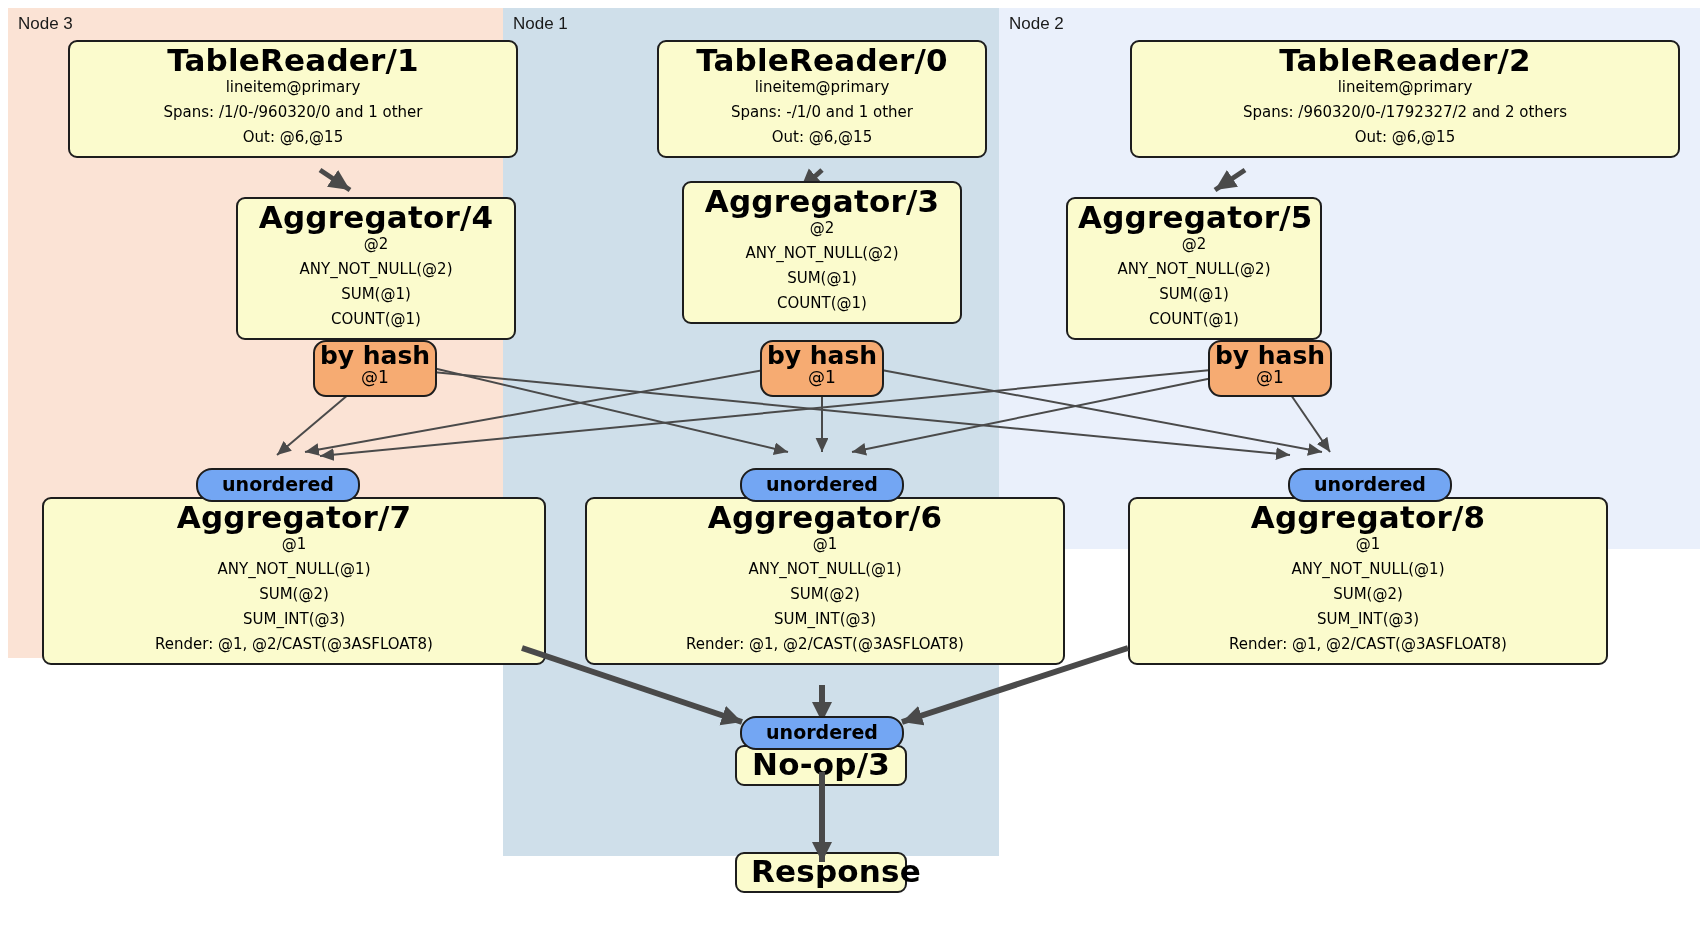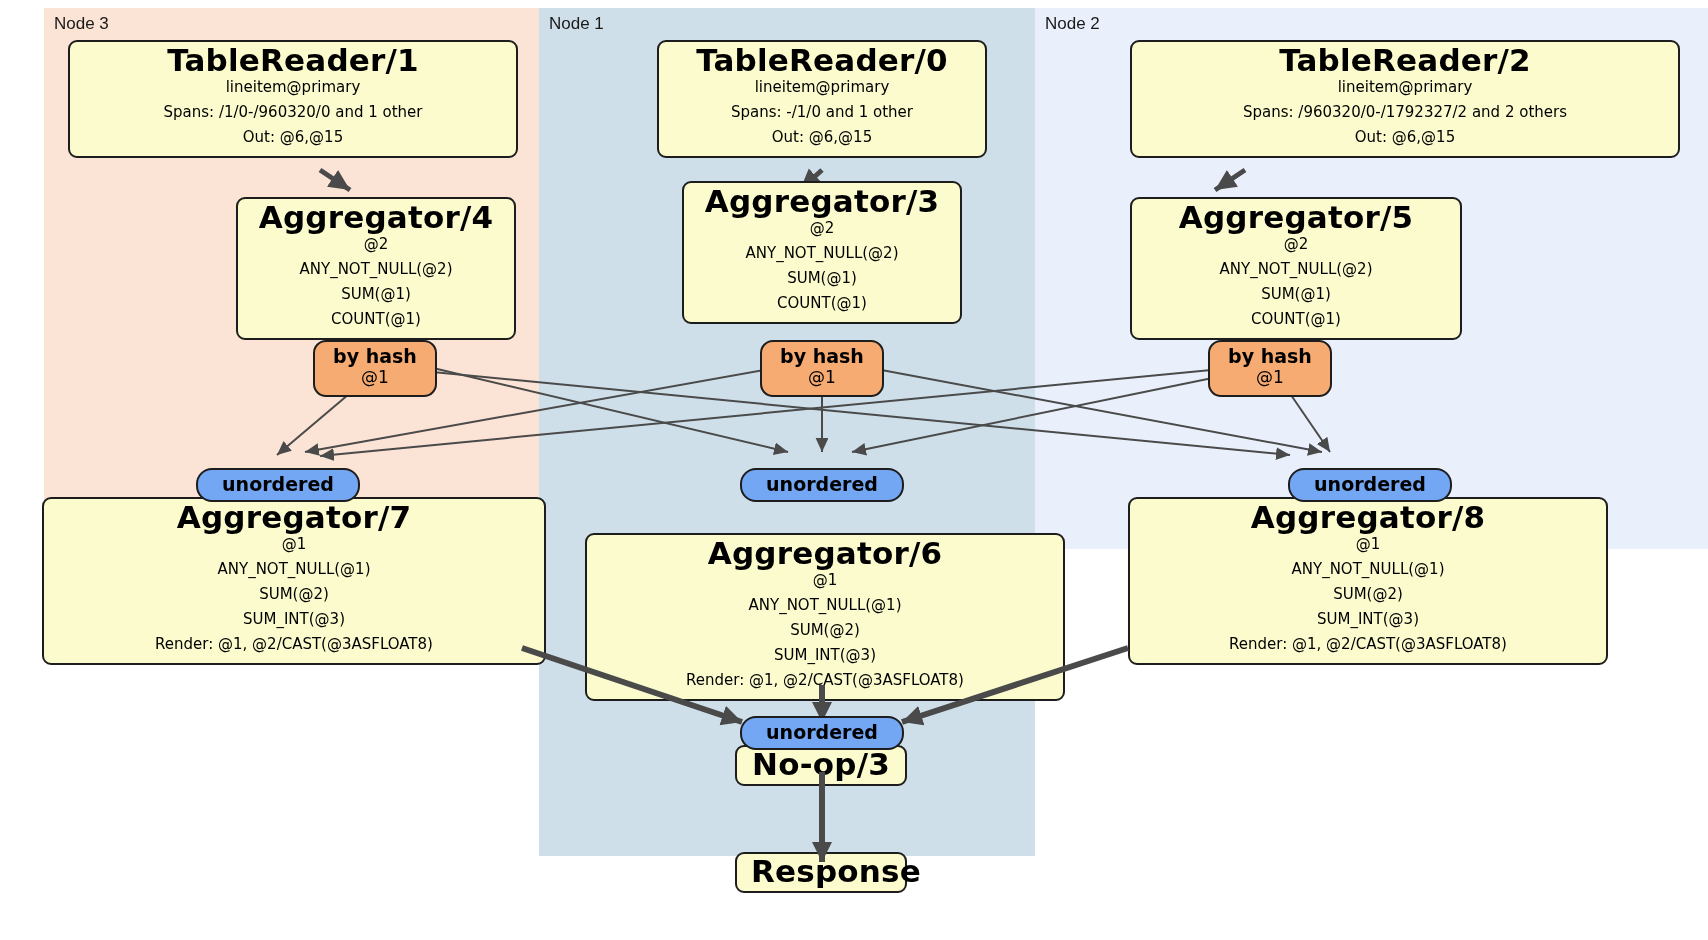--- a/index.html
+++ b/index.html
@@ -12,21 +12,20 @@
     width: 1708px;
     height: 940px;
     background: #ffffff;
     font-family: "DejaVu Sans", sans-serif;
     overflow: hidden;
   }
   
   .node-panel {
     position: absolute;
     box-sizing: border-box;
-    margin-left: 36px;
   }
   .node-panel-label {
     position: absolute;
     top: 6px;
     left: 10px;
     font-size: 17px;
     color: #1a1a1a;
     font-family: "Liberation Sans", sans-serif;
     white-space: nowrap;
   }
@@ -68,21 +67,21 @@
     z-index: 7;
   }
   .badge-hash {
     background: #f6ab72;
     border-radius: 13px;
     padding-top: 3px;
     line-height: 22px;
   }
   .badge-hash .b-title {
     font-weight: bold;
-    font-size: 19px;
+    font-size: 25px;
   }
   .badge-hash .b-sub {
     font-size: 17px;
     line-height: 20px;
   }
   .badge-unordered {
     background: #73a6f3;
     border-radius: 16px;
     font-weight: bold;
     font-size: 19px;
@@ -195,21 +194,21 @@
   </div>
 
   <div class="proc-box" style="left:682px; top:181px; width:280px;">
     <div class="proc-title">Aggregator/3</div>
     <div class="proc-line">@2</div>
     <div class="proc-line">ANY_NOT_NULL(@2)</div>
     <div class="proc-line">SUM(@1)</div>
     <div class="proc-line">COUNT(@1)</div>
   </div>
 
-  <div class="proc-box" style="left:1130px; top:197px; width:332px;">
+  <div class="proc-box" style="left:1066px; top:197px; width:256px;">
     <div class="proc-title">Aggregator/5</div>
     <div class="proc-line">@2</div>
     <div class="proc-line">ANY_NOT_NULL(@2)</div>
     <div class="proc-line">SUM(@1)</div>
     <div class="proc-line">COUNT(@1)</div>
   </div>
 
   <div class="badge badge-hash" style="left:313px; top:340px; width:124px; height:57px;">
     <div class="b-title">by hash</div>
     <div class="b-sub">@1</div>
@@ -239,21 +238,21 @@
 
   <div class="proc-box" style="left:42px; top:497px; width:504px;">
     <div class="proc-title">Aggregator/7</div>
     <div class="proc-line">@1</div>
     <div class="proc-line">ANY_NOT_NULL(@1)</div>
     <div class="proc-line">SUM(@2)</div>
     <div class="proc-line">SUM_INT(@3)</div>
     <div class="proc-line">Render: @1, @2/CAST(@3ASFLOAT8)</div>
   </div>
 
-  <div class="proc-box" style="left:585px; top:497px; width:480px;margin-top:36px;">
+  <div class="proc-box" style="left:585px; top:497px; width:480px;">
     <div class="proc-title">Aggregator/6</div>
     <div class="proc-line">@1</div>
     <div class="proc-line">ANY_NOT_NULL(@1)</div>
     <div class="proc-line">SUM(@2)</div>
     <div class="proc-line">SUM_INT(@3)</div>
     <div class="proc-line">Render: @1, @2/CAST(@3ASFLOAT8)</div>
   </div>
 
   <div class="proc-box" style="left:1128px; top:497px; width:480px;">
     <div class="proc-title">Aggregator/8</div>

